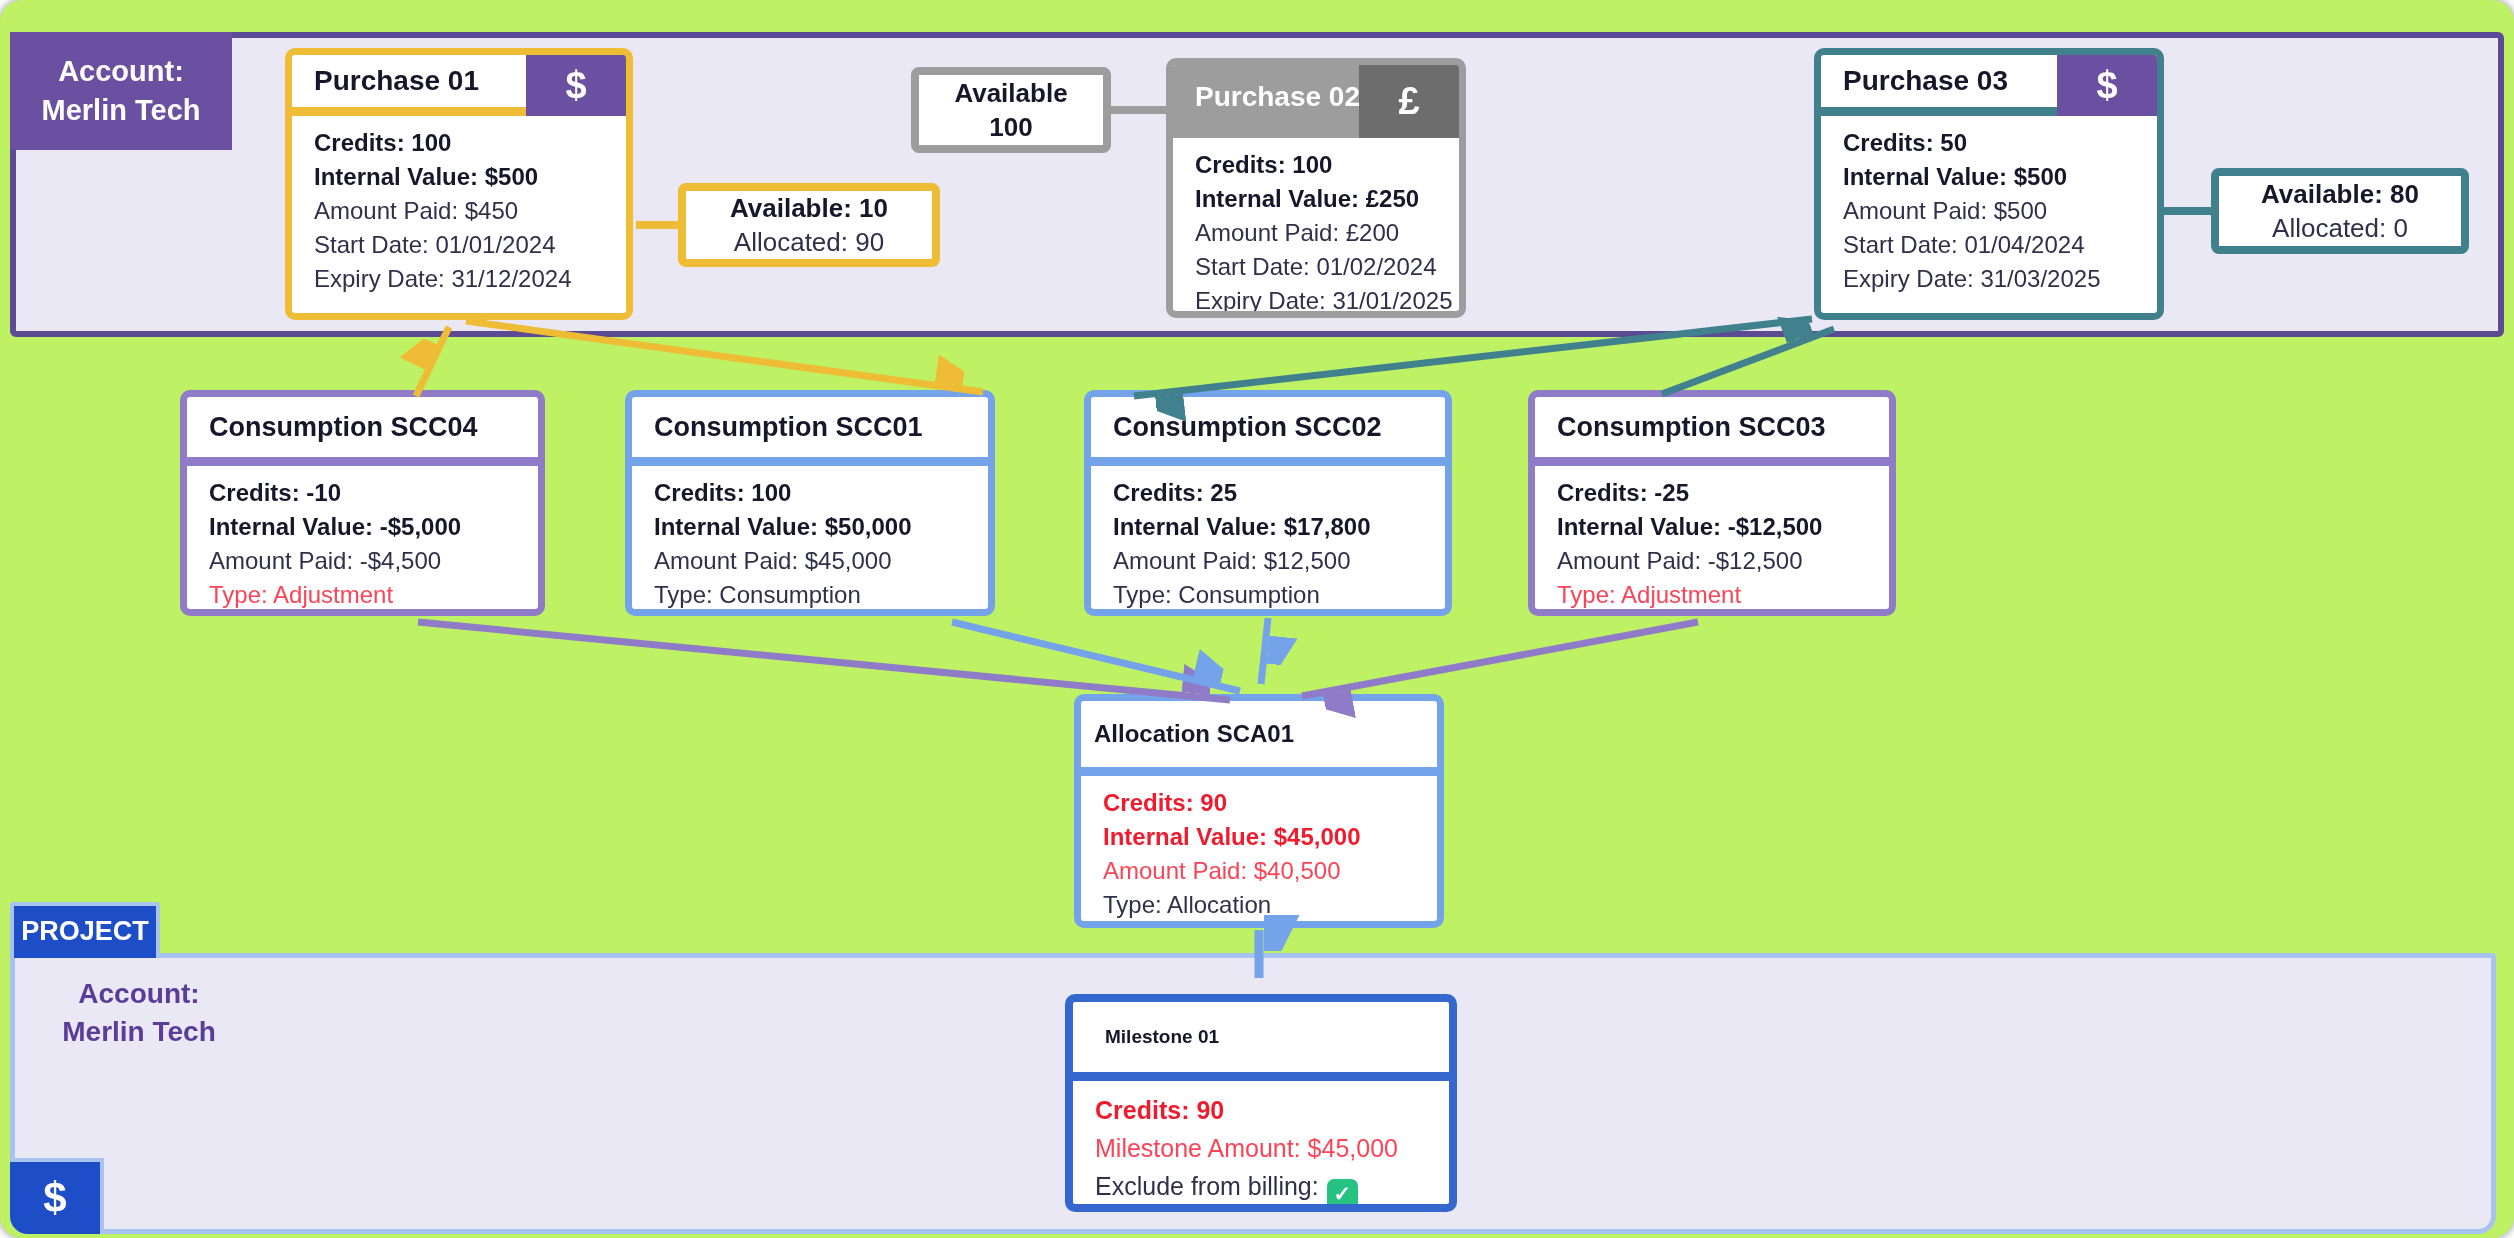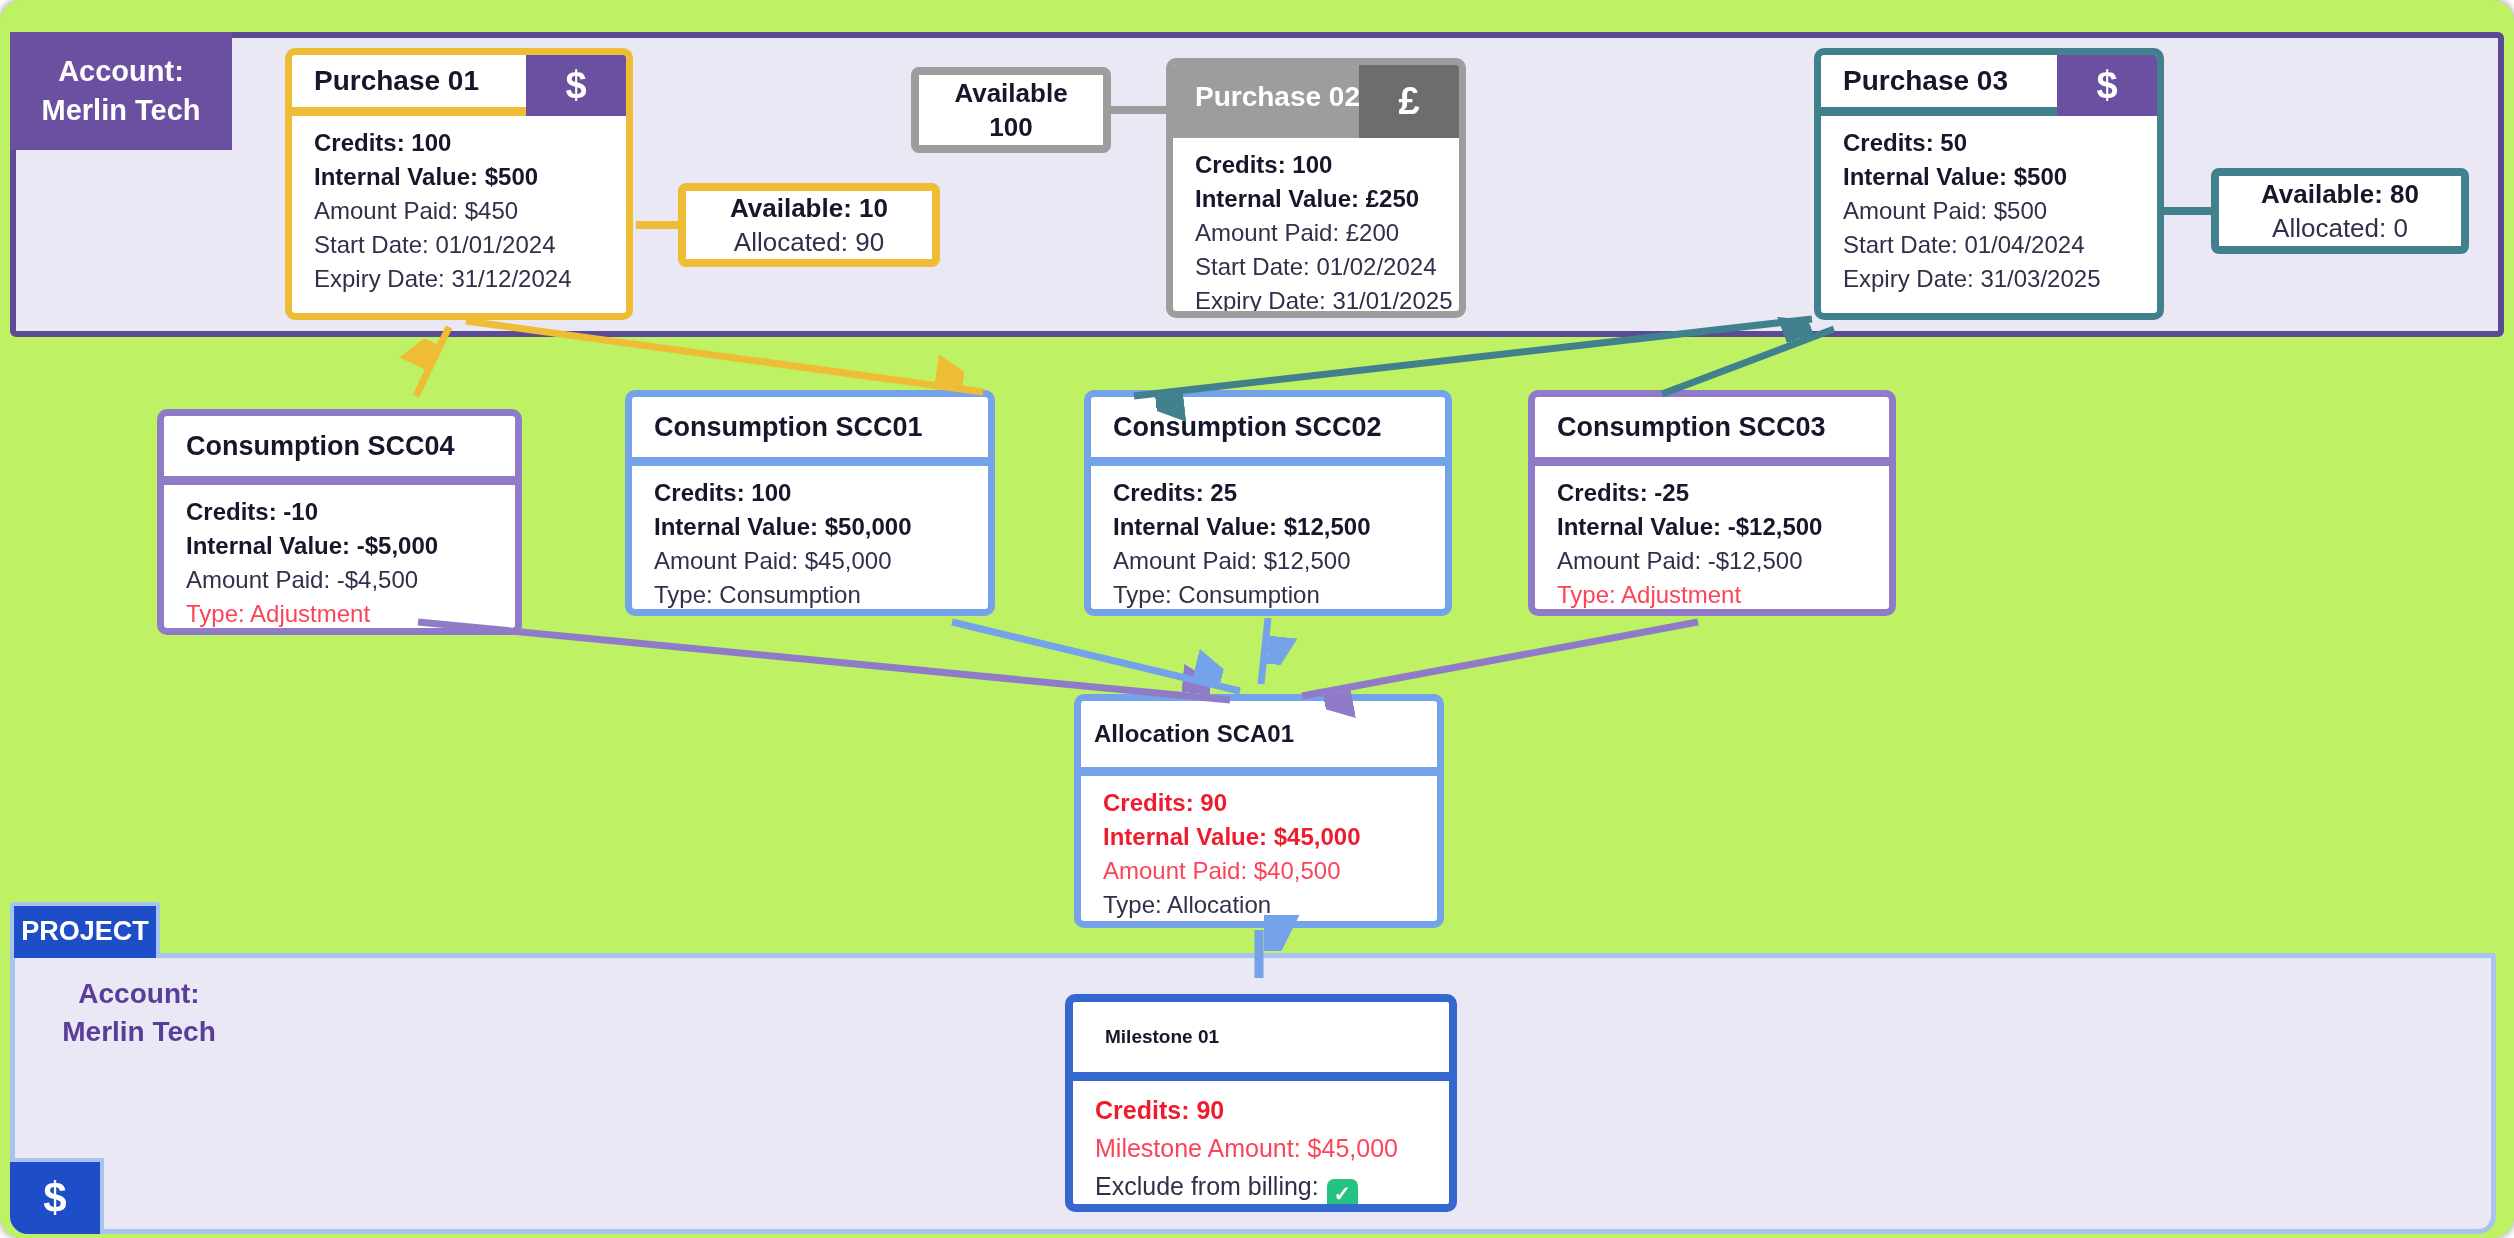--- a/index.html
+++ b/index.html
@@ -70,21 +70,21 @@
   .note{
     position:absolute;background:#fff;border:8px solid var(--c);border-radius:8px;
     box-sizing:border-box;text-align:center;font-size:26px;line-height:34px;
     display:flex;flex-direction:column;justify-content:center;color:#30304a;z-index:5;
   }
   #noteA1{left:678px;top:183px;width:262px;height:84px;--c:var(--gold);}
   #noteA2{left:911px;top:67px;width:200px;height:86px;--c:var(--gray);}
   #noteA3{left:2211px;top:168px;width:258px;height:86px;--c:var(--teal);}
   
   .cons .hd{height:60px;font-size:27px;}
-  #c4{left:157px;top:390px;width:365px;height:226px;margin-top:19px;--c:var(--purple_light);}
+  #c4{left:180px;top:390px;width:365px;height:226px;--c:var(--purple_light);}
   #c1{left:625px;top:390px;width:370px;height:226px;--c:var(--blue_light);}
   #c2{left:1084px;top:390px;width:368px;height:226px;--c:var(--blue_light);}
   #c3{left:1528px;top:390px;width:368px;height:226px;--c:var(--purple_light);}
   
   #sca{left:1074px;top:694px;width:370px;height:234px;--c:var(--blue_light);}
   #sca .hd{height:66px;font-size:24px;padding-left:13px;}
   
   #mil{left:1065px;top:994px;width:392px;height:218px;--c:var(--blue_strong);border-width:8px;}
   #mil .hd{height:70px;font-size:19px;padding-left:32px;}
   #mil .bd{font-size:25px;line-height:38px;}
@@ -209,21 +209,21 @@
     </div>
   </div>
 
   <div class="node cons" id="c2">
     <div class="hd">
       <span>Consumption SCC02</span>
     </div>
     <div class="dv"></div>
     <div class="bd">
       <span class="ln b">Credits: 25</span>
-      <span class="ln b">Internal Value: $12,500</span>
+      <span class="ln b">Internal Value: $17,800</span>
       <span class="ln">Amount Paid: $12,500</span>
       <span class="ln">Type: Consumption</span>
     </div>
   </div>
 
   <div class="node cons" id="c3">
     <div class="hd">
       <span>Consumption SCC03</span>
     </div>
     <div class="dv"></div>

